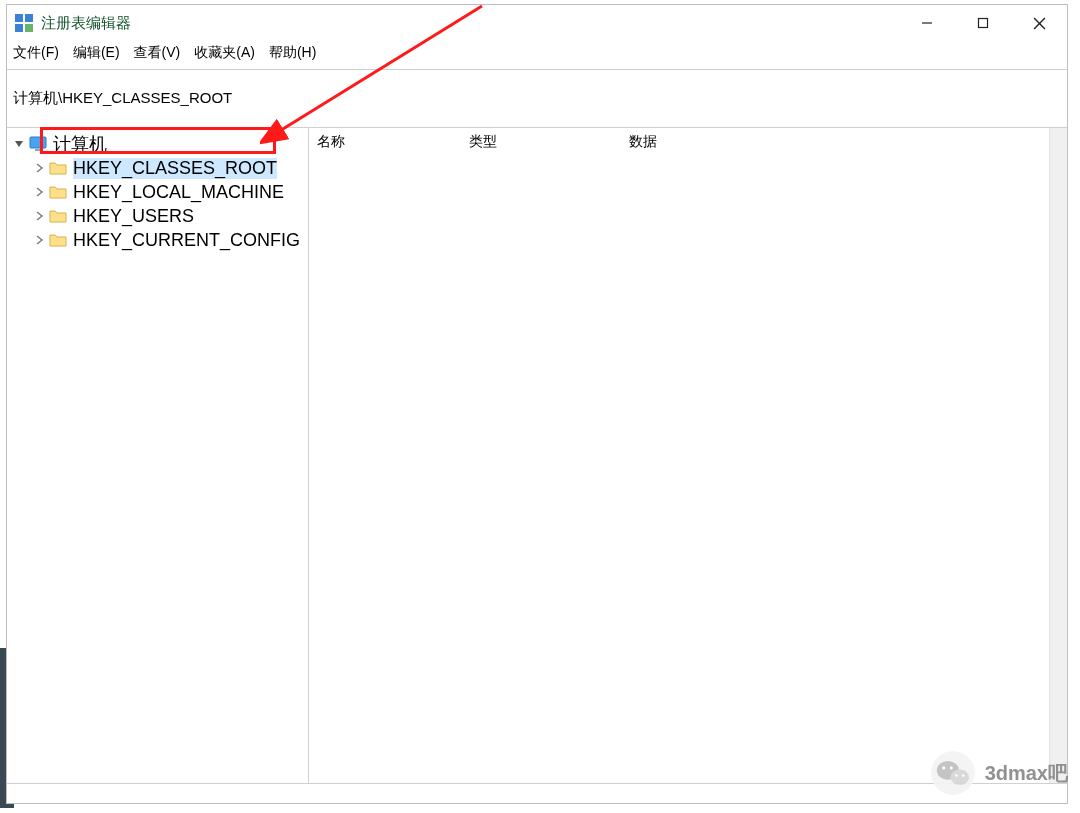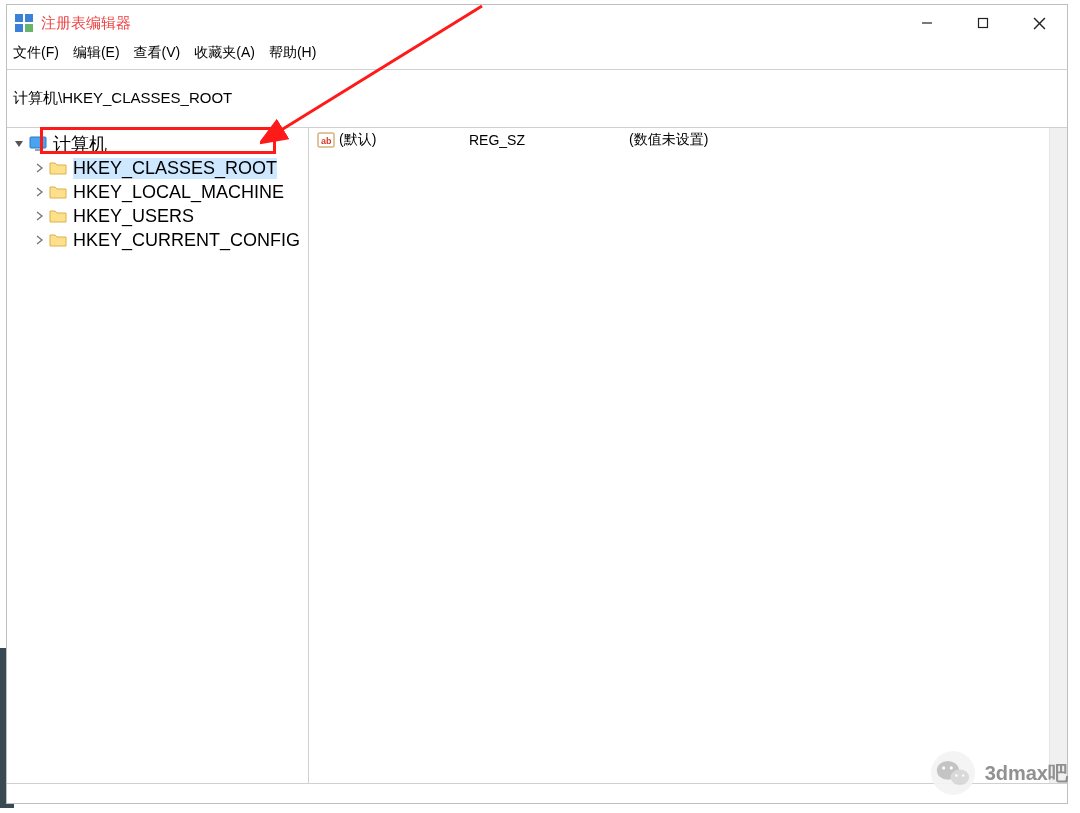--- a/index.html
+++ b/index.html
@@ -25,21 +25,21 @@
       display: flex;
       align-items: center;
       justify-content: space-between;
       padding-left: 8px;
     }
     .titlebar-left { display: flex; align-items: center; gap: 8px; }
     .app-icon {
       width: 18px; height: 18px;
       display: inline-block;
     }
-    .title-text { font-size: 15px; color: #ef4444; }
+    .title-text { font-size: 15px; color: #14532d; }
     .window-controls { display: flex; }
     .win-btn {
       width: 56px; height: 36px;
       display: flex; align-items: center; justify-content: center;
       color: #222;
     }
     .menubar {
       height: 28px;
       display: flex; align-items: center;
       gap: 14px;
@@ -275,32 +275,24 @@
                     </svg></span>
               <span class="tree-label">HKEY_CURRENT_CONFIG</span>
             </div>
               </li>
           </ul>
         </li>
       </ul>
     </div>
 
     <div class="list-pane">
-      <div class="list-row">
-        <div class="col-name" style="display:flex;align-items:center;padding-left:2px;">
-          <span class="str-icon">
-            <svg width="18" height="18" viewBox="0 0 18 18">
-                <rect x="1" y="2" width="16" height="14" rx="1" fill="#fff" stroke="#c08b3a"></rect>
-                <text x="4" y="13" font-size="9" font-weight="bold" fill="#d43a2a">ab</text>
-              </svg>
-          </span>
-          <span>(默认)</span>
-        </div>
-        <div class="col-type">REG_SZ</div>
-        <div class="col-data">(数值未设置)</div>
+      <div class="list-header">
+        <div class="col-name">名称</div>
+        <div class="col-type">类型</div>
+        <div class="col-data">数据</div>
       </div>
       <div class="scrollbar"></div>
     </div>
 
   </div>
 
   <div class="statusbar"></div>
 </div>
 
 <div class="hl-box"></div>

